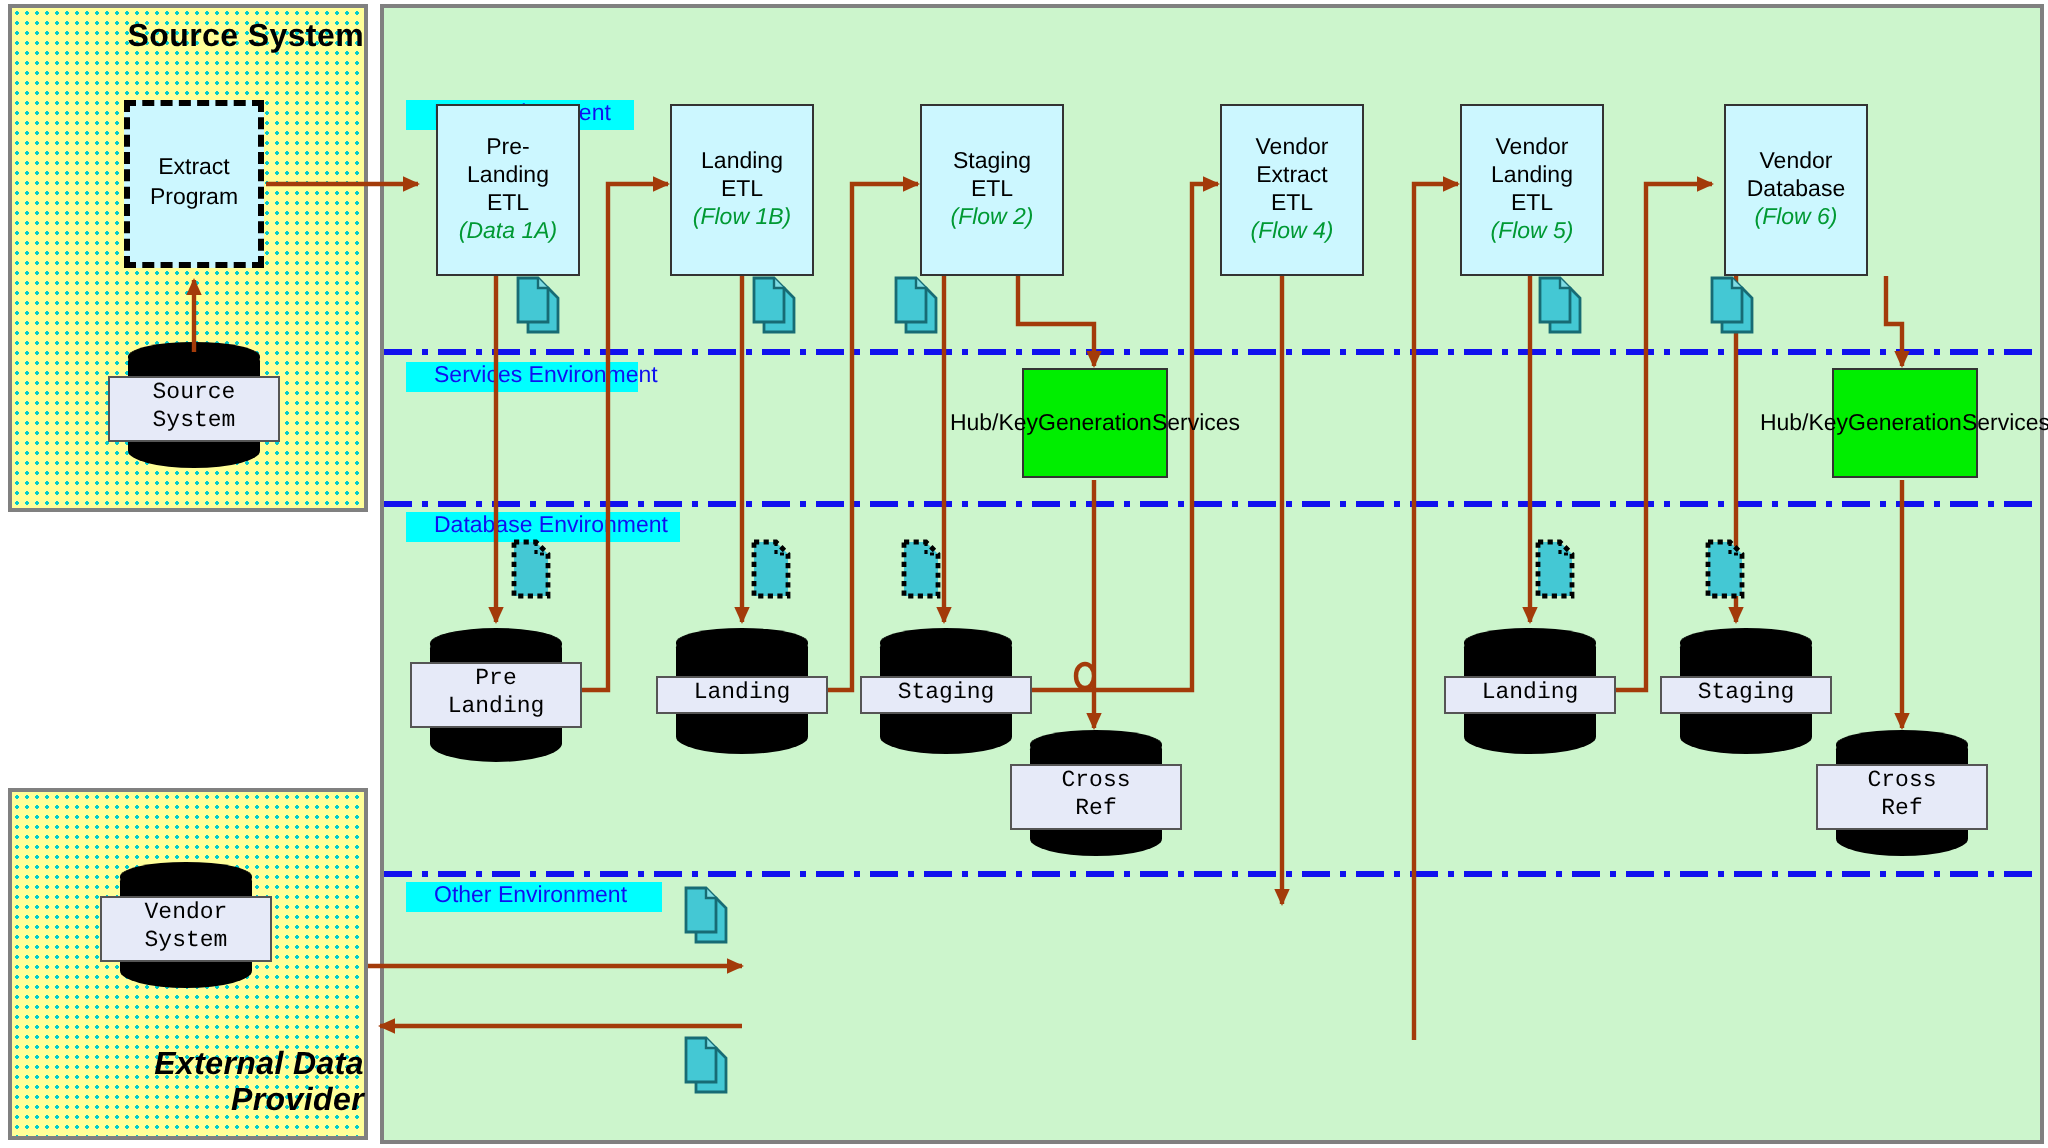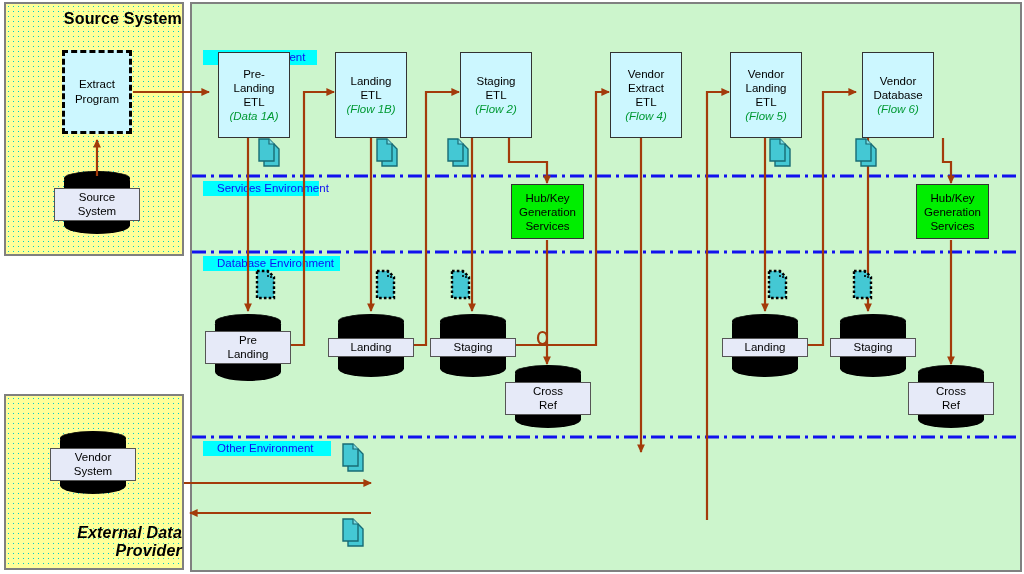--- a/index.html
+++ b/index.html
@@ -100,21 +100,21 @@
     color: #000000;
     text-align: center;
   }
   
   .svc-box {
     position: absolute;
     background: #00ee00;
     border: 1px solid #333333;
     box-sizing: border-box;
     display: flex;
-    flex-direction: column;
+    flex-direction: row;
     align-items: center;
     justify-content: center;
     font-size: 11.5px;
     line-height: 14px;
     color: #000000;
     text-align: center;
   }
   
   .cyl { position: absolute; }
   .cyl .body {
@@ -137,20 +137,21 @@
     left: -10px;
     width: calc(100% + 20px);
     background: #e6eaf8;
     border: 1px solid #555;
     box-sizing: border-box;
     text-align: center;
     font-size: 11.5px;
     line-height: 14px;
     color: #000;
     padding: 1px 0 2px;
+    font-family: Liberation Mono, monospace;
   }
   
   #edx-box {
     position: absolute;
     background: #ffffff;
     border: 1.5px solid #2222dd;
     border-radius: 14px;
     box-sizing: border-box;
     display: flex;
     align-items: center;

